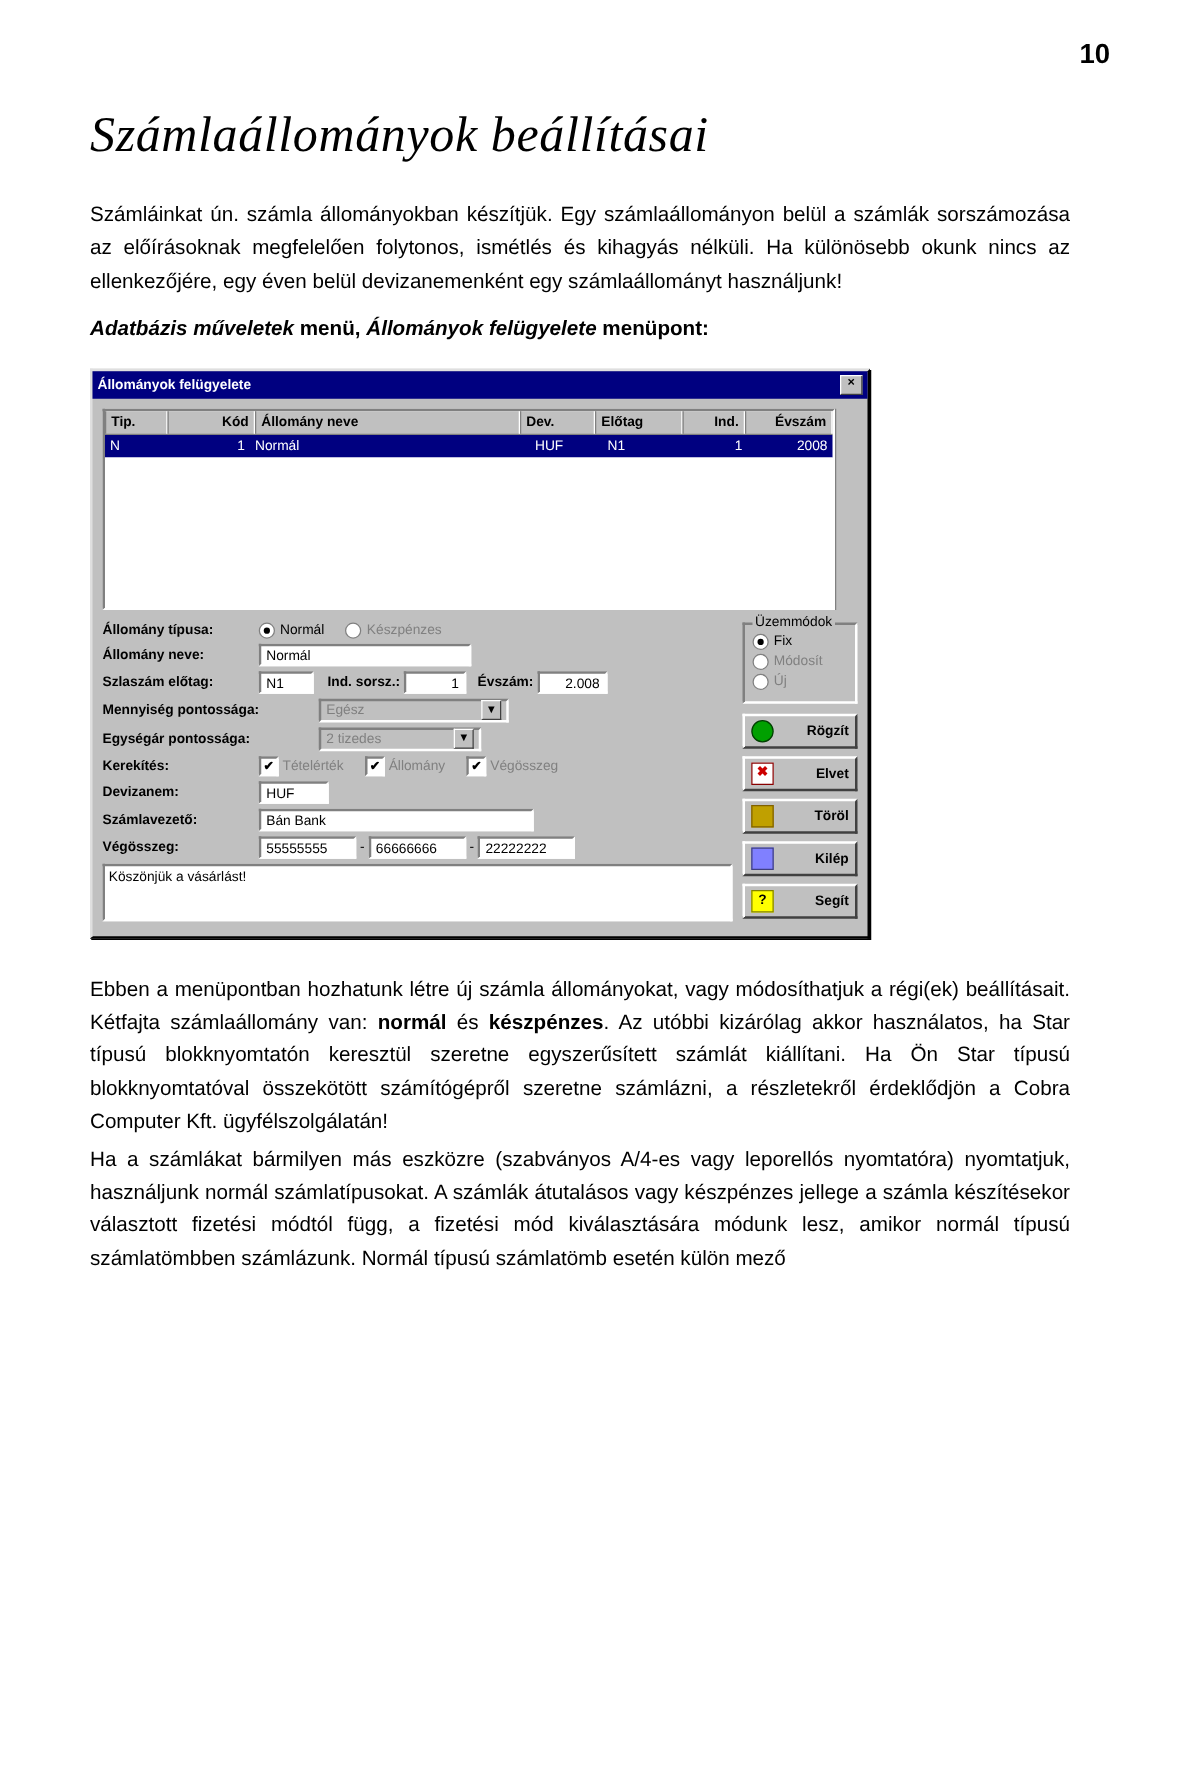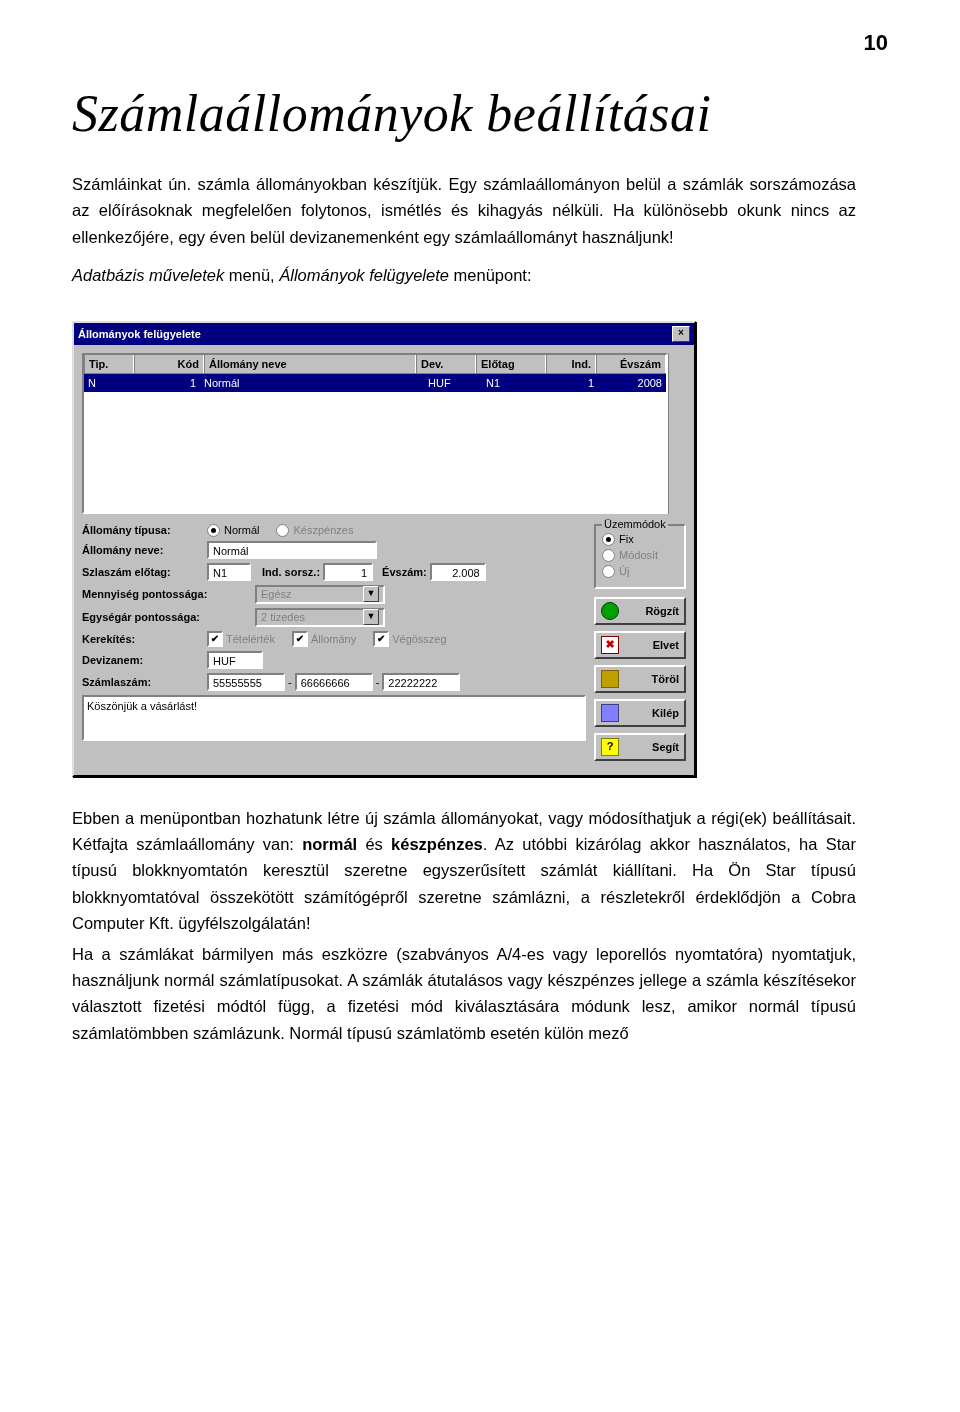--- a/index.html
+++ b/index.html
@@ -19,33 +19,34 @@
     top: 30px;
     right: 72px;
     font-family: Arial, sans-serif;
     font-weight: 900;
     font-size: 22px;
   }
   .heading {
     font-family: "Times New Roman", serif;
     font-style: italic;
     font-weight: 400;
-    font-size: 52px;
+    font-size: 40px;
     margin: 24px 0 28px 0;
     letter-spacing: 0.5px;
   }
   .body-para {
     font-size: 16.5px;
     line-height: 1.6;
     text-align: justify;
     margin: 0 0 4px 0;
   }
   .body-para.italic-line {
     margin-top: 12px;
-    margin-bottom: 32px;
+    margin-bottom: 18px;
+    font-weight: bold;
   }
   .body-para em { font-style: italic; }
   .body-para strong { font-weight: 700; }
 
   
   .dialog {
     width: 620px;
     margin: 4px 0 28px 0;
     background: #c0c0c0;
     border: 2px solid #000;
@@ -224,21 +225,21 @@
           <div class="form-row">
             <span class="lbl">Szlaszám előtag:</span>
             <span class="txt" style="width:44px">N1</span>
             <span style="font-weight:700;margin-left:8px">Ind. sorsz.:</span>
             <span class="txt num" style="width:50px">1</span>
             <span style="font-weight:700;margin-left:6px">Évszám:</span>
             <span class="txt num" style="width:56px">2.008</span>
           </div>
           <div class="form-row">
             <span class="lbl" style="width:170px">Mennyiség pontossága:</span>
-            <span class="sel" style="width:130px">
+            <span class="sel" style="width:152px">
                 <span>Egész</span>
                 <span class="arrow">▼</span>
               </span>
           </div>
           <div class="form-row">
             <span class="lbl" style="width:170px">Egységár pontossága:</span>
             <span class="sel" style="width:130px">
                 <span>2 tizedes</span>
                 <span class="arrow">▼</span>
               </span>
@@ -250,21 +251,25 @@
             <span class="chk">✔</span>
             <span class="chk-lbl">Állomány</span>
             <span class="chk">✔</span>
             <span class="chk-lbl">Végösszeg</span>
           </div>
           <div class="form-row">
             <span class="lbl">Devizanem:</span>
             <span class="txt" style="width:56px">HUF</span>
           </div>
           <div class="form-row">
-            <span class="lbl">Számlaszám:</span>
+            <span class="lbl">Számlavezető:</span>
+            <span class="txt" style="width:220px">Bán Bank</span>
+          </div>
+          <div class="form-row">
+            <span class="lbl">Végösszeg:</span>
             <span class="txt" style="width:78px">55555555</span>
               <span>-</span>
             <span class="txt" style="width:78px">66666666</span>
               <span>-</span>
             <span class="txt" style="width:78px">22222222</span>
           </div>
           <div class="memo">Köszönjük a vásárlást!</div>
         </div>
 
         <div class="side-area">

